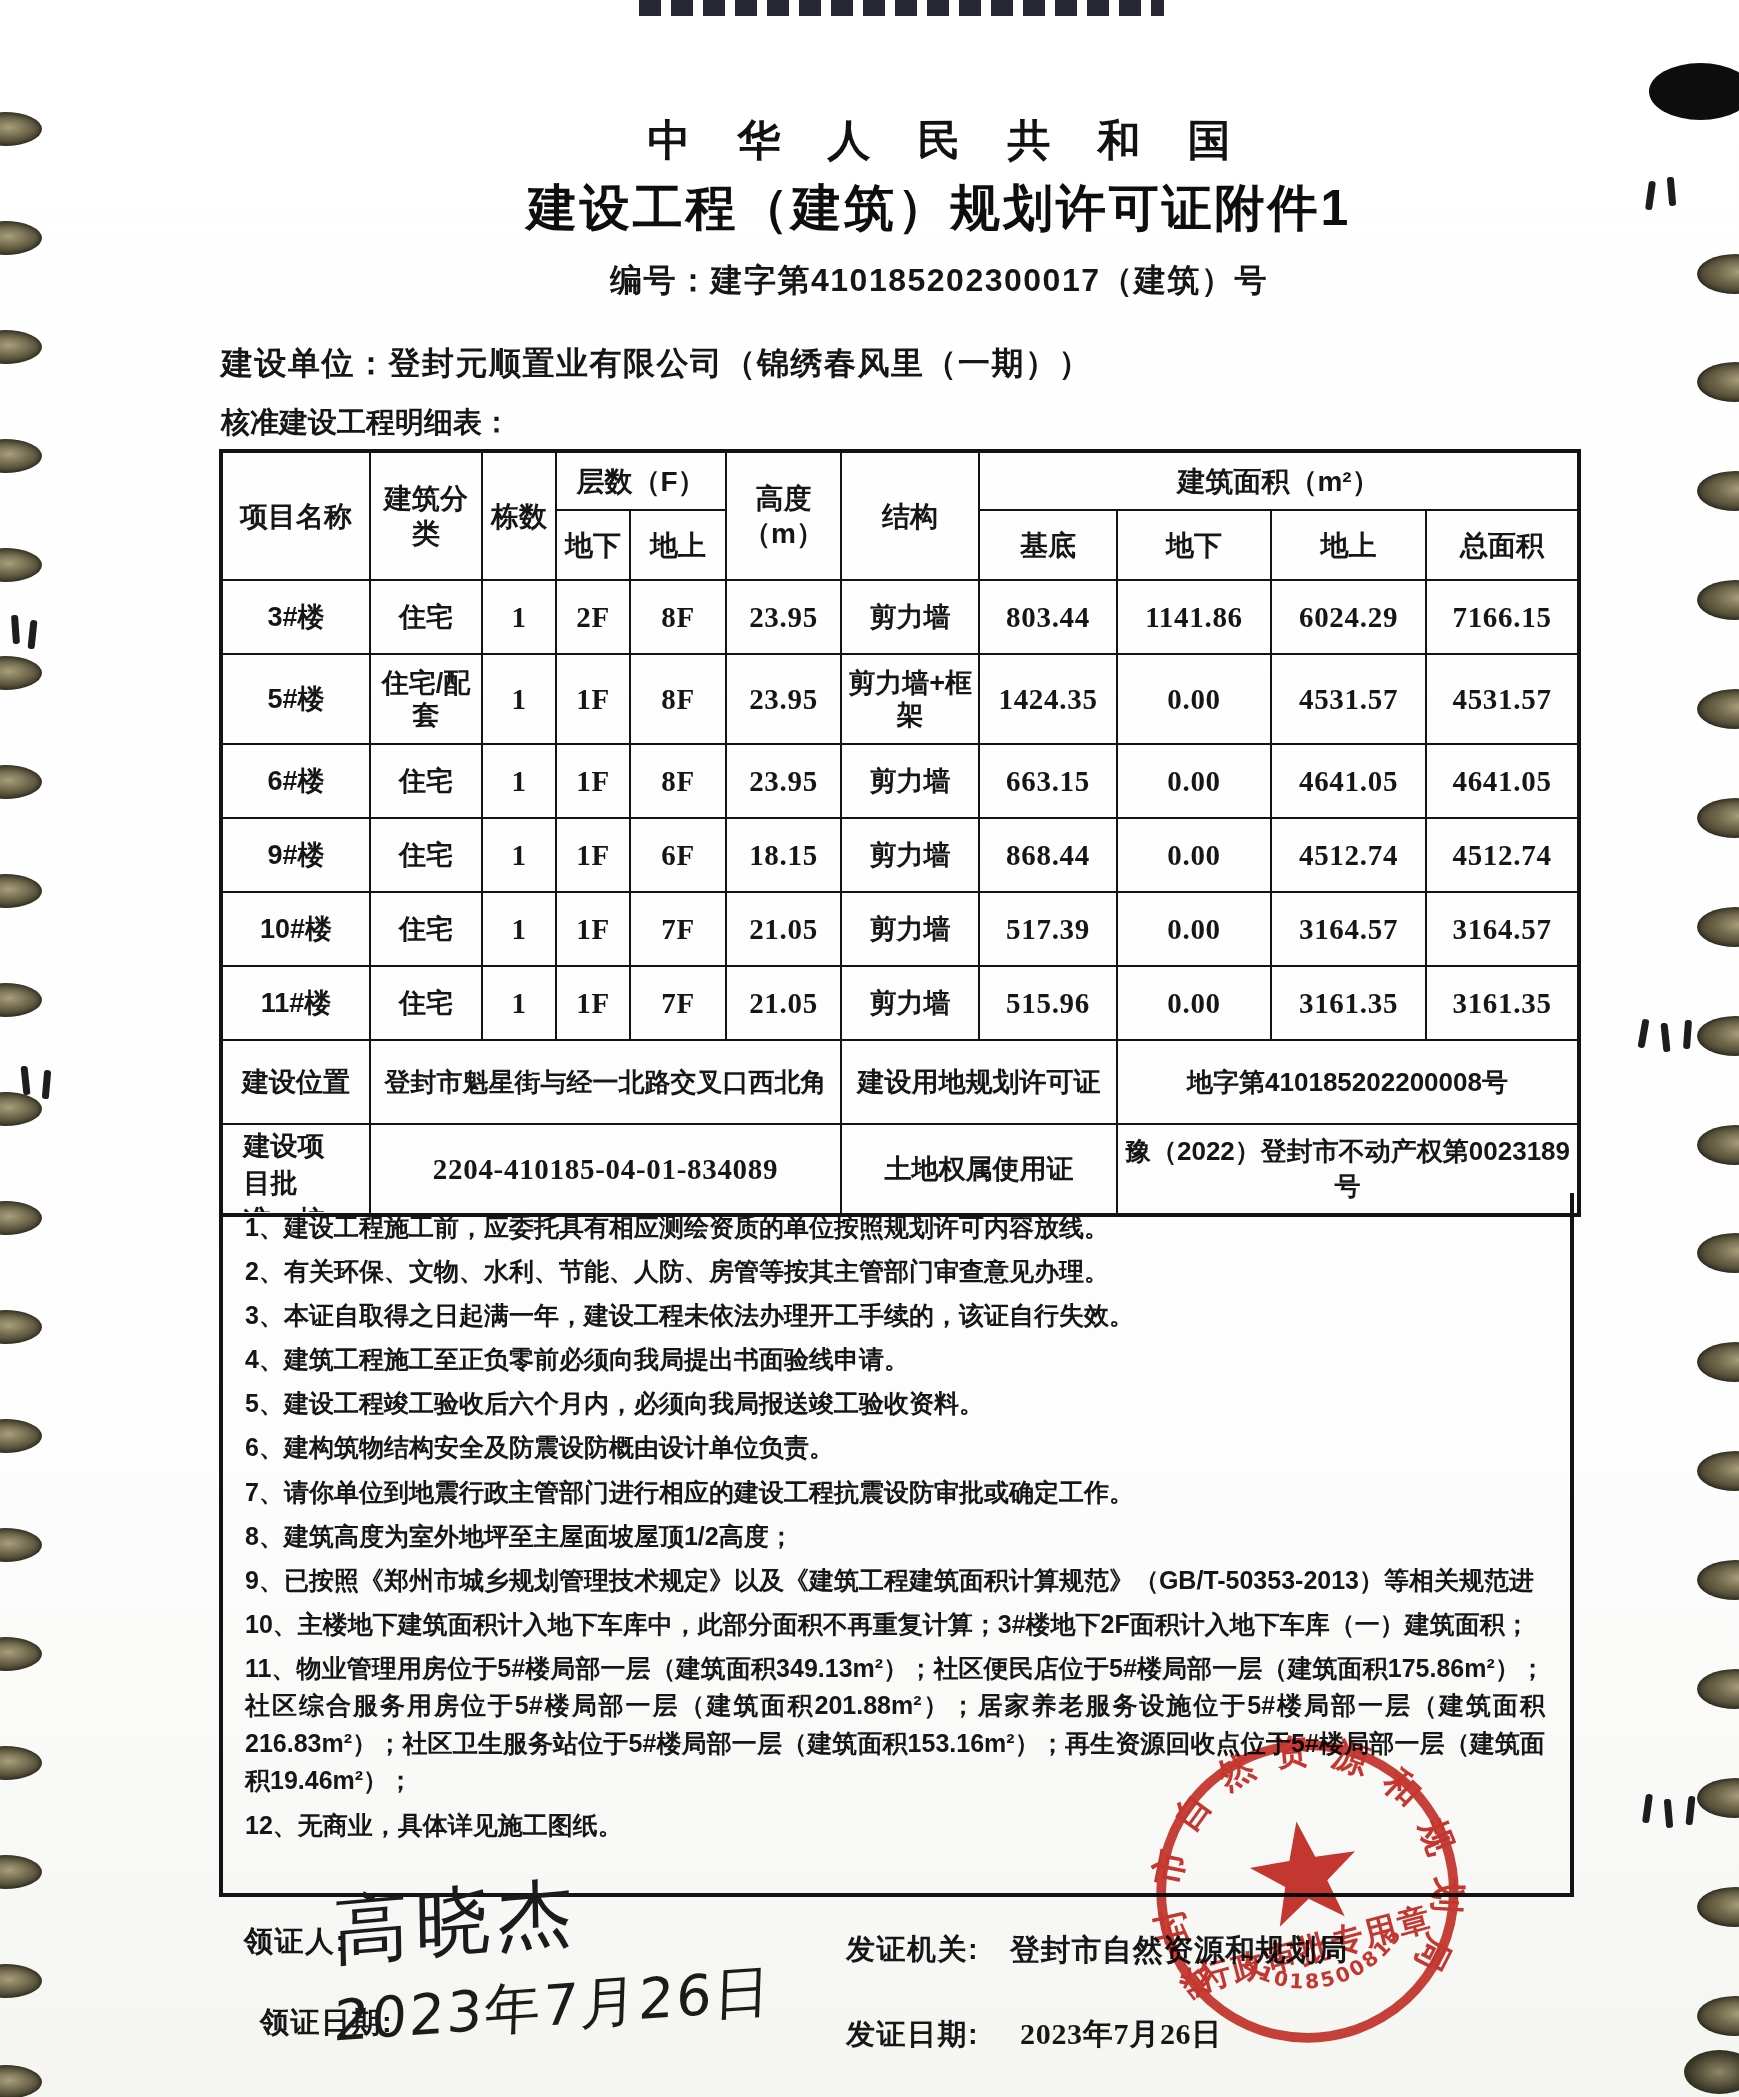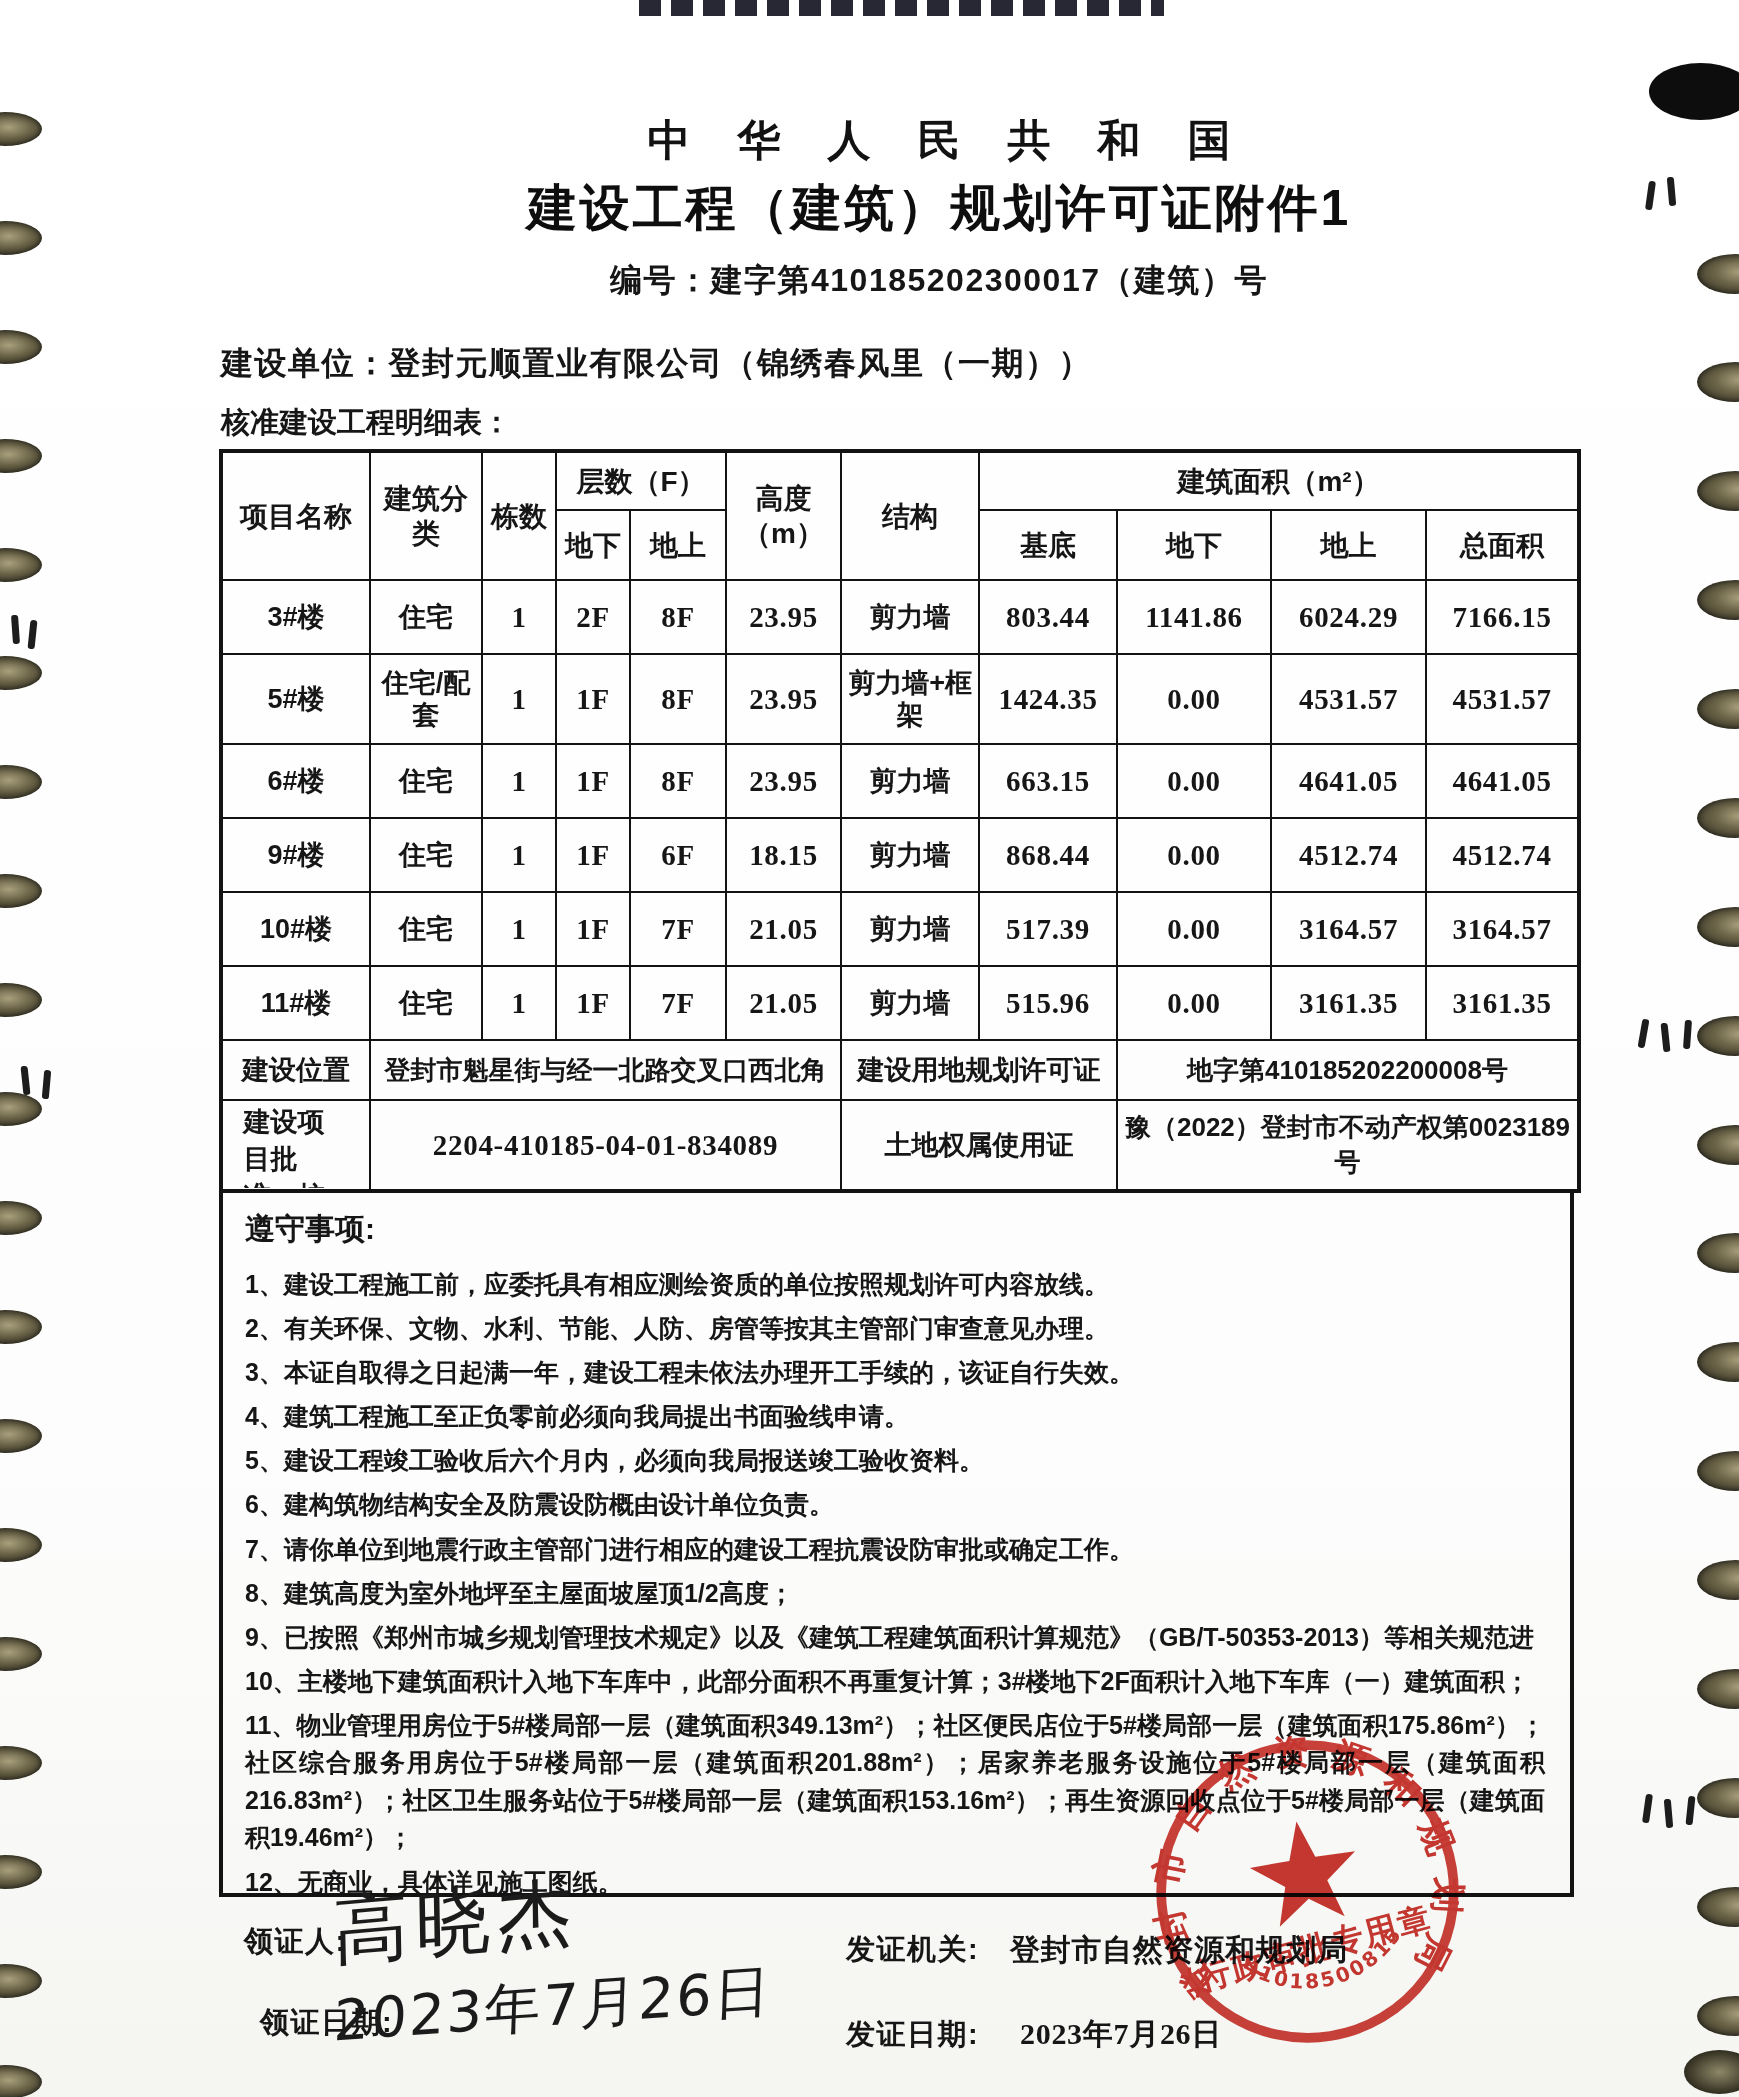--- a/index.html
+++ b/index.html
@@ -30,21 +30,21 @@
   
   table.grid{position:absolute;left:219px;top:449px;width:1355px;border-collapse:collapse;table-layout:fixed;
     border:4.4px solid #131313;}
   table.grid th,table.grid td{border:2.9px solid #131313;text-align:center;vertical-align:middle;
     padding:1.5px 4.4px;word-break:break-all;}
   table.grid th{font-size:28px;font-weight:700;line-height:1.25;}
   td.cn{font-size:27px;font-weight:700;line-height:1.2;}
   td.num{font-family:"Liberation Serif",serif;font-size:29px;font-weight:700;letter-spacing:0.7px;}
   tr.hr1{height:59px;} tr.hr2{height:70px;}
   tr.drow{height:74px;} tr.drow.tall{height:90px;}
-  tr.lrow{height:60px;} tr.arow{height:85px;}
+  tr.lrow{height:84px;} tr.arow{height:85px;}
   td.lab{font-size:27px;font-weight:700;}
   td.approval-lab{overflow:hidden;}
   td.approval-lab .clip{height:82px;overflow:hidden;line-height:37px;padding:1.5px 16px;text-align:left;
     font-size:27px;font-weight:700;}
   td.wide-val{font-size:26px;font-weight:700;margin-top:36px;}
   
   .notes-box{position:absolute;left:219px;top:1193px;width:1355px;height:704px;box-sizing:border-box;
     border:4.4px solid #131313;border-top:none;padding:16px 25px 7.4px 22px;overflow:hidden;}
   .notes-head{font-size:30px;font-weight:700;margin-bottom:16px;}
   .note-item{font-size:25px;font-weight:700;line-height:1.5;margin-bottom:6.6px;text-align:justify;}
@@ -250,21 +250,20 @@
         <div class="clip">建设项目批准、核准、备案</div>
       </td>
       <td colspan="5" class="num">2204-410185-04-01-834089</td>
       <td colspan="2" class="lab">土地权属使用证</td>
       <td colspan="3" class="wide-val">豫（2022）登封市不动产权第0023189号</td>
     </tr>
   </tbody>
 </table>
 
 <div class="notes-box">
-  <div class="notes-head">遵守事项:</div>
   <div id="notesList">
       <div class="note-item">1、建设工程施工前，应委托具有相应测绘资质的单位按照规划许可内容放线。</div>
       <div class="note-item">2、有关环保、文物、水利、节能、人防、房管等按其主管部门审查意见办理。</div>
       <div class="note-item">3、本证自取得之日起满一年，建设工程未依法办理开工手续的，该证自行失效。</div>
       <div class="note-item">4、建筑工程施工至正负零前必须向我局提出书面验线申请。</div>
       <div class="note-item">5、建设工程竣工验收后六个月内，必须向我局报送竣工验收资料。</div>
       <div class="note-item">6、建构筑物结构安全及防震设防概由设计单位负责。</div>
       <div class="note-item">7、请你单位到地震行政主管部门进行相应的建设工程抗震设防审批或确定工作。</div>
       <div class="note-item">8、建筑高度为室外地坪至主屋面坡屋顶1/2高度；</div>
       <div class="note-item">9、已按照《郑州市城乡规划管理技术规定》以及《建筑工程建筑面积计算规范》（GB/T-50353-2013）等相关规范进</div>

